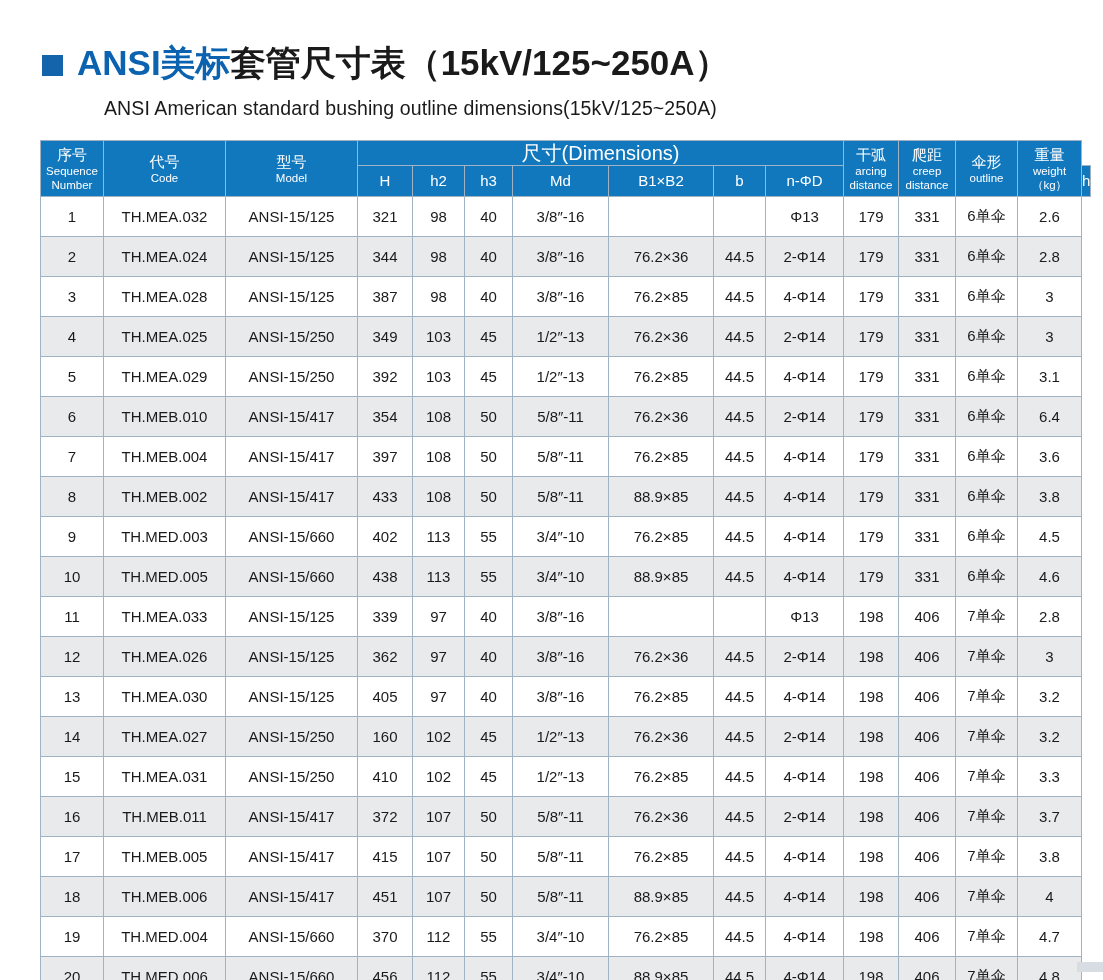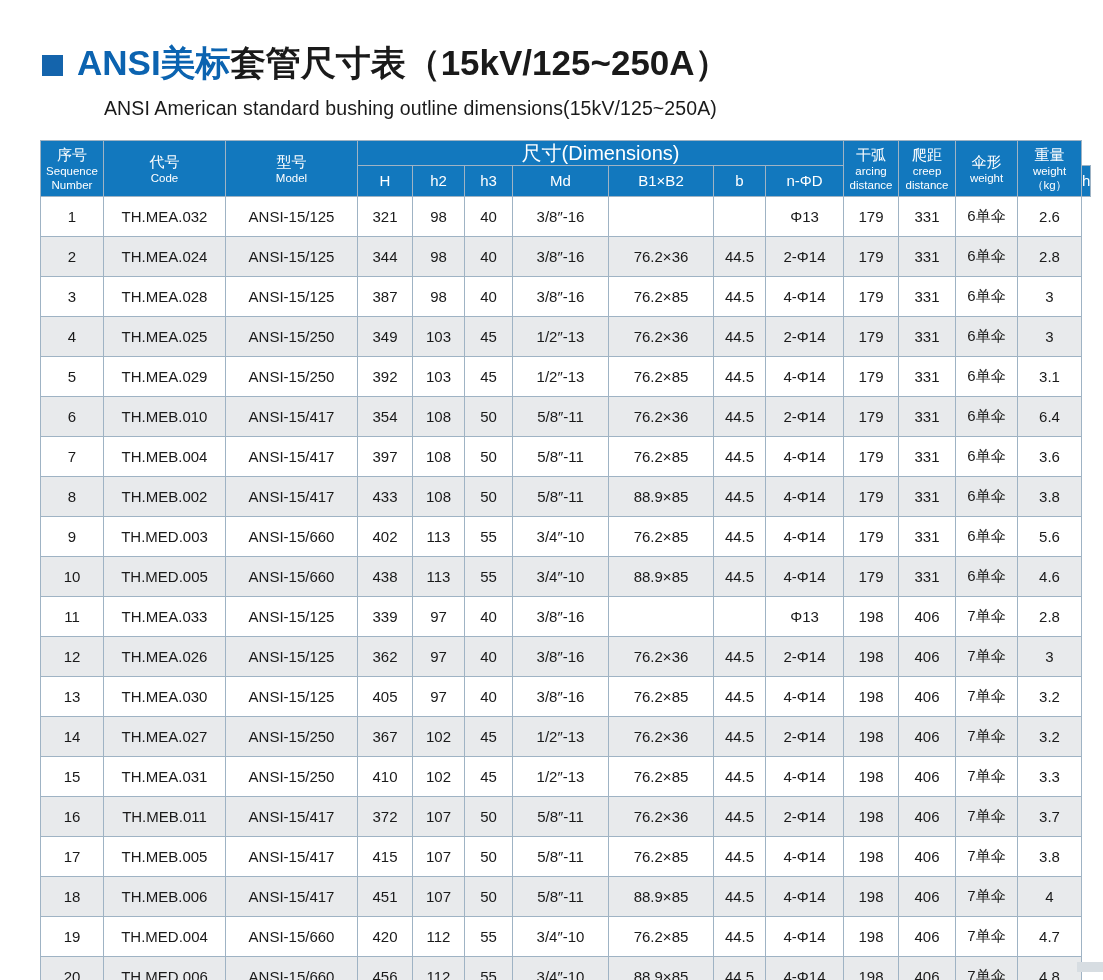--- a/index.html
+++ b/index.html
@@ -180,21 +180,21 @@
           <th rowspan="2">
             <span class="hd-cn">干弧</span>
             <span class="hd-en">arcing distance</span>
           </th>
           <th rowspan="2">
             <span class="hd-cn">爬距</span>
             <span class="hd-en">creep distance</span>
           </th>
           <th rowspan="2">
             <span class="hd-cn">伞形</span>
-            <span class="hd-en">weight</span>
+            <span class="hd-en">outline</span>
           </th>
           <th rowspan="2">
             <span class="hd-cn">重量</span>
             <span class="hd-en">weight（kg）</span>
           </th>
         </tr>
         <tr>
           <th class="hd-sub">H</th>
           <th class="hd-sub">h2</th>
           <th class="hd-sub">h3</th>
@@ -341,21 +341,21 @@
             <td>402</td>
             <td>113</td>
             <td>55</td>
             <td>3/4″-10</td>
             <td>76.2×85</td>
             <td>44.5</td>
             <td>4-Φ14</td>
             <td>179</td>
             <td>331</td>
             <td>6单伞</td>
-            <td>5.6</td>
+            <td>4.5</td>
           </tr>
           <tr class="alt">
             <td>10</td>
             <td>TH.MED.005</td>
             <td>ANSI-15/660</td>
             <td>438</td>
             <td>113</td>
             <td>55</td>
             <td>3/4″-10</td>
             <td>88.9×85</td>
@@ -411,21 +411,21 @@
             <td>4-Φ14</td>
             <td>198</td>
             <td>406</td>
             <td>7单伞</td>
             <td>3.2</td>
           </tr>
           <tr class="alt">
             <td>14</td>
             <td>TH.MEA.027</td>
             <td>ANSI-15/250</td>
-            <td>367</td>
+            <td>160</td>
             <td>102</td>
             <td>45</td>
             <td>1/2″-13</td>
             <td>76.2×36</td>
             <td>44.5</td>
             <td>2-Φ14</td>
             <td>198</td>
             <td>406</td>
             <td>7单伞</td>
             <td>3.2</td>
@@ -491,21 +491,21 @@
             <td>4-Φ14</td>
             <td>198</td>
             <td>406</td>
             <td>7单伞</td>
             <td>4</td>
           </tr>
           <tr>
             <td>19</td>
             <td>TH.MED.004</td>
             <td>ANSI-15/660</td>
-            <td>420</td>
+            <td>370</td>
             <td>112</td>
             <td>55</td>
             <td>3/4″-10</td>
             <td>76.2×85</td>
             <td>44.5</td>
             <td>4-Φ14</td>
             <td>198</td>
             <td>406</td>
             <td>7单伞</td>
             <td>4.7</td>

